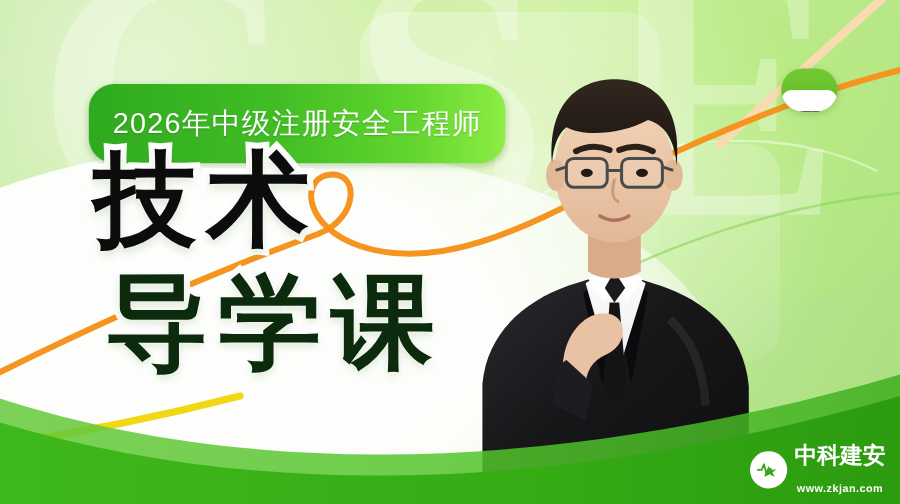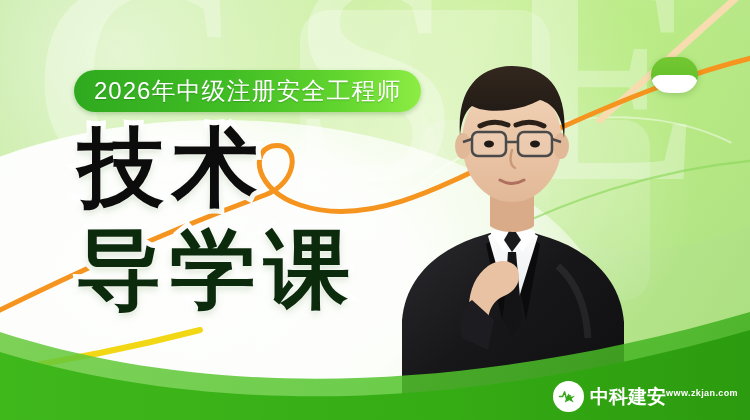--- a/index.html
+++ b/index.html
@@ -92,21 +92,21 @@
   }
 
   
   .lines { position: absolute; inset: 0; }
 
   
   .badge {
     position: absolute;
     left: 74px; top: 70px;
     height: 42px;
-    padding: 0 20px;
+    padding: 12px 20px;
     display: flex;
     align-items: center;
     border-radius: 21px;
     background: linear-gradient(90deg, #2faa1f 0%, #41bd24 45%, #63d62f 78%, #8ded44 100%);
     box-shadow: 0 2px 5px rgba(40,110,20,.28);
   }
   .badge-text {
     color: #ffffff;
     font-size: 24px;
     font-weight: 400;
@@ -123,21 +123,21 @@
     line-height: 1.0;
     letter-spacing: 8px;
     white-space: nowrap;
     -webkit-text-stroke: 10px #ffffff;
     paint-order: stroke fill;
     text-shadow:
       0 0 3px #ffffff,
       0 3px 7px rgba(90,140,60,.25);
   }
   .hl-1 { color: #0c0c0c; margin-bottom: 16px; margin-left: 12px; }
-  .hl-2 { color: #0c2b0c; margin-left: 10px; }
+  .hl-2 { color: #0c2b0c; margin-left: 22px; }
 
   
   .portrait {
     position: absolute;
     right: 88px; bottom: 0;
     width: 300px; height: 400px;
   }
 
   
   .inst-pill {
@@ -191,33 +191,33 @@
     align-items: center;
     gap: 6px;
   }
   .brand-mark {
     width: 31px; height: 31px;
     border-radius: 50%;
     background: #ffffff;
     display: flex; align-items: center; justify-content: center;
     flex: none;
   }
-  .brand-words { display: flex; flex-direction: row; line-height: 1; }
+  .brand-words { display: flex; flex-direction: column; line-height: 1; align-items: center; }
   .brand-cn {
     color: #ffffff;
     font-size: 19px;
     font-weight: 800;
     letter-spacing: 0px;
   }
   .brand-url {
     color: #ffffff;
     font-size: 9px;
     font-weight: 600;
     letter-spacing: .4px;
-    margin-top: 2px;
+    margin-top: 13px;
   }
 </style>
 </head>
 <body>
 
 <div id="poster">
 
   <div class="bg-layer">
     <div class="glow-c"></div>
     <div class="glow-a"></div>

